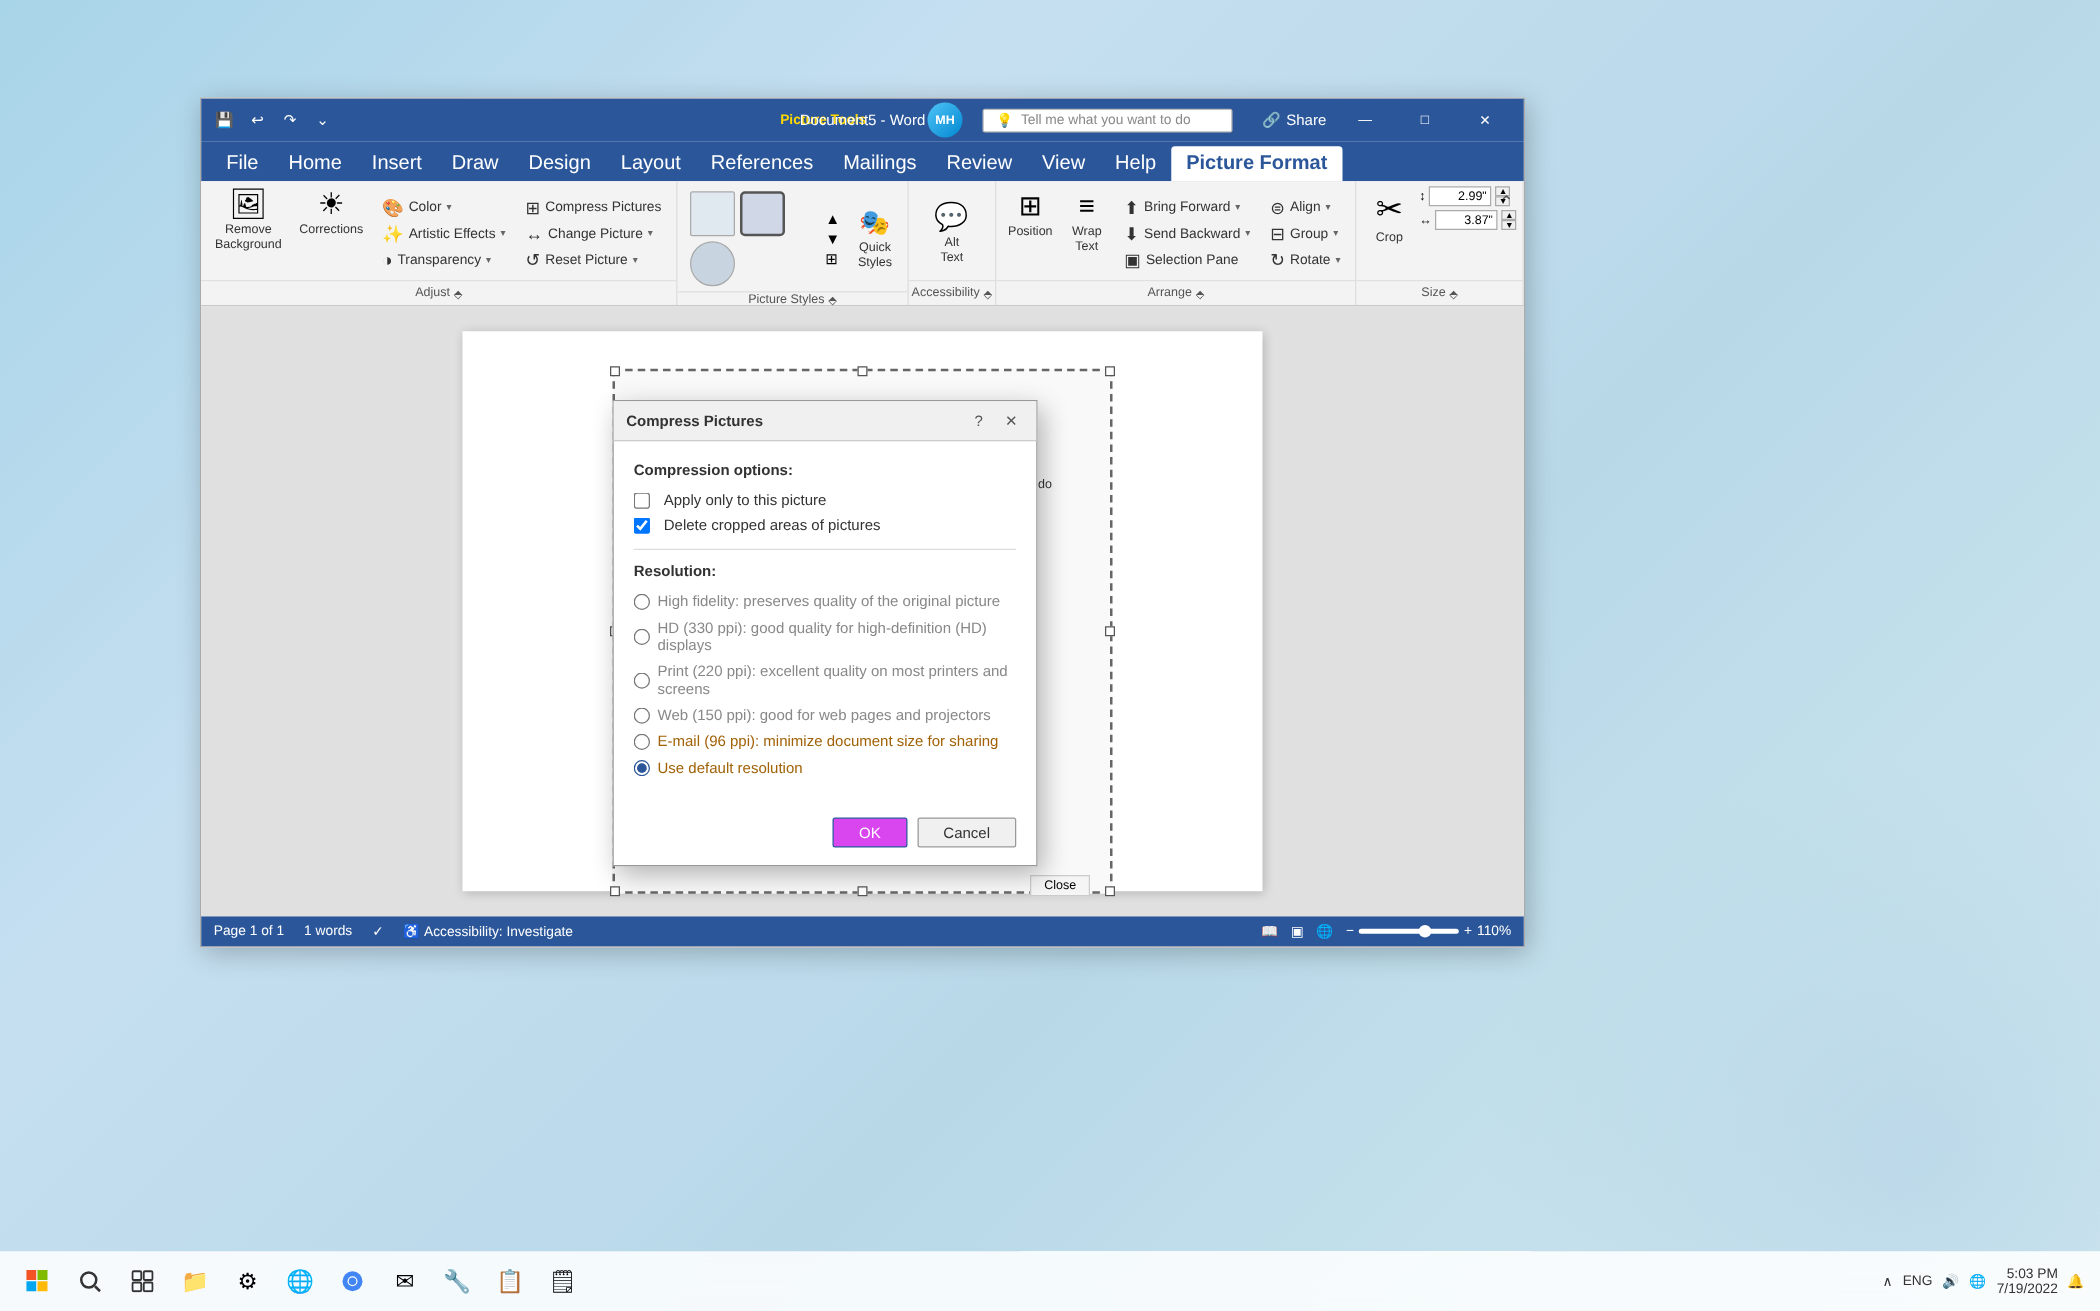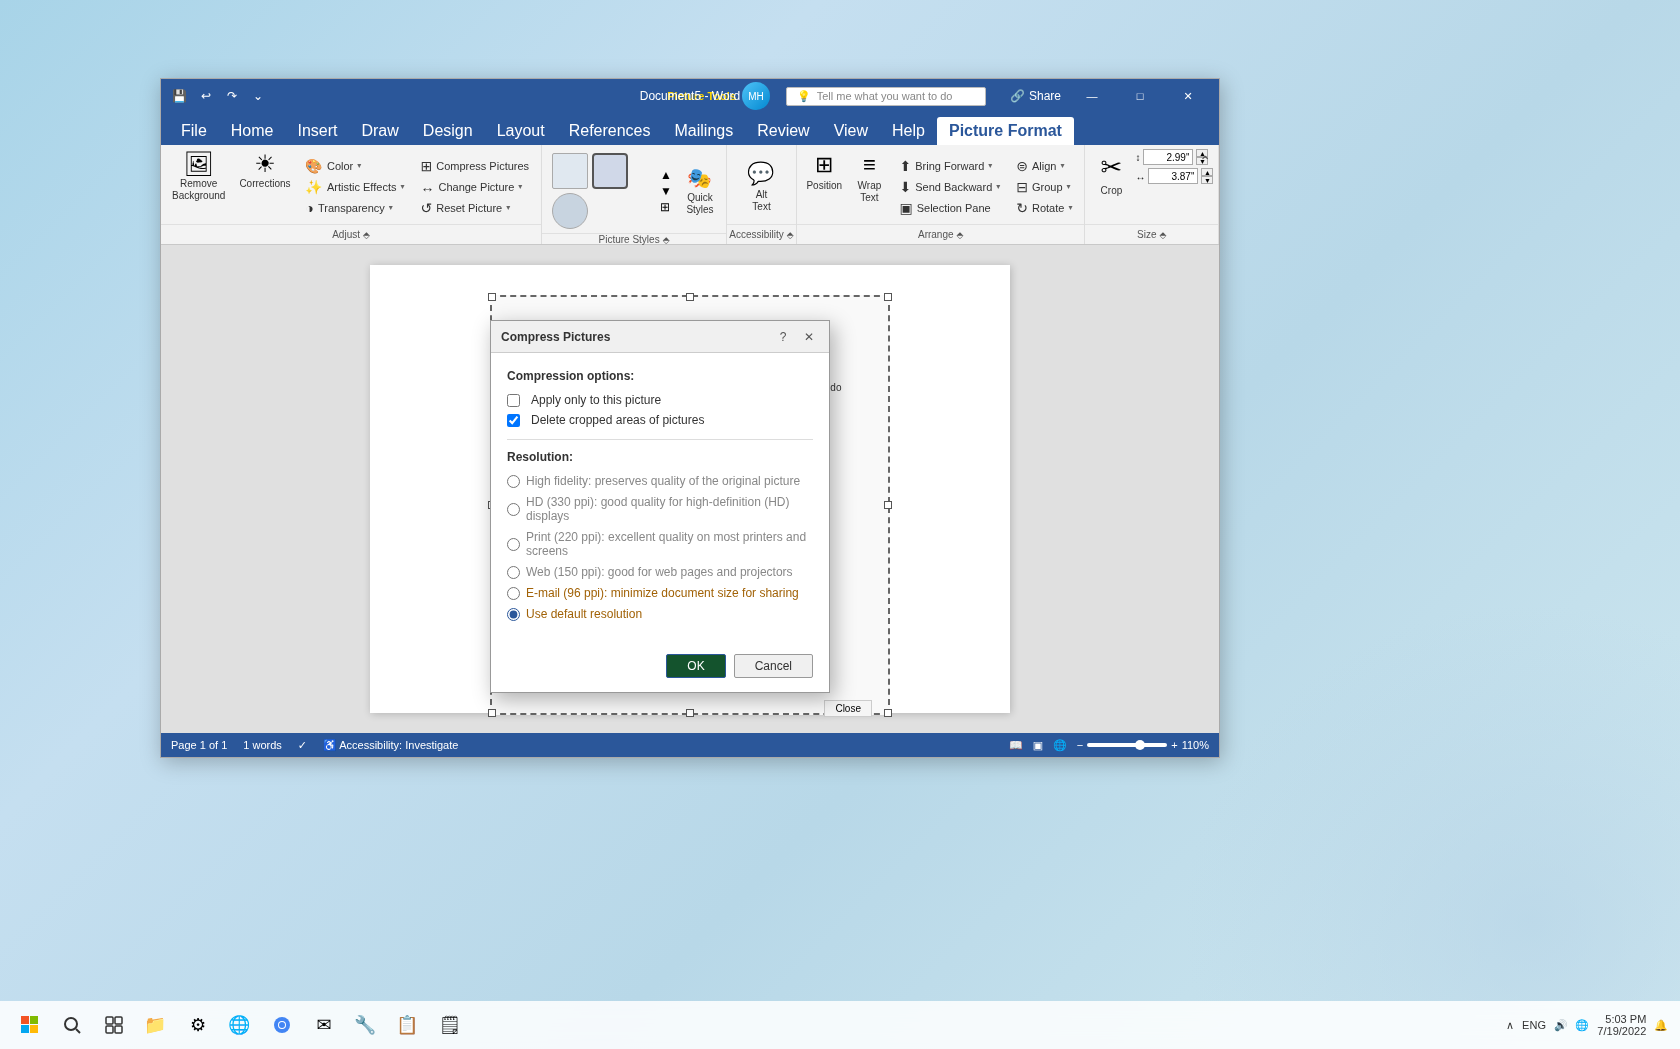--- a/index.html
+++ b/index.html
@@ -341,21 +341,21 @@
     .dialog-btn {
       padding: 4px 20px;
       font-size: 12px;
       cursor: pointer;
       border-radius: 2px;
       border: 1px solid #999;
       background: #f0f0f0;
       color: #333;
     }
     .dialog-btn.primary {
-      background: #14532d;
+      background: #d946ef;
       color: #fff;
       border-color: #2b579a;
     }
 
     
     .doc-image-placeholder {
       margin: 30px auto;
       width: 400px;
       height: 420px;
       border: 2px dashed #666;
@@ -495,22 +495,23 @@
     .user-avatar {
       width: 28px;
       height: 28px;
       border-radius: 50%;
       background: linear-gradient(135deg, #4fc3f7, #0288d1);
       display: flex;
       align-items: center;
       justify-content: center;
       color: #fff;
       font-size: 10px;
-      font-weight: 400;
-      cursor: pointer;
+      font-weight: 700;
+      cursor: pointer;
+      margin-left: 43px;
     }
 
     
     .ribbon-stack {
       display: flex;
       flex-direction: column;
       gap: 1px;
       justify-content: center;
       height: 100%;
     }

